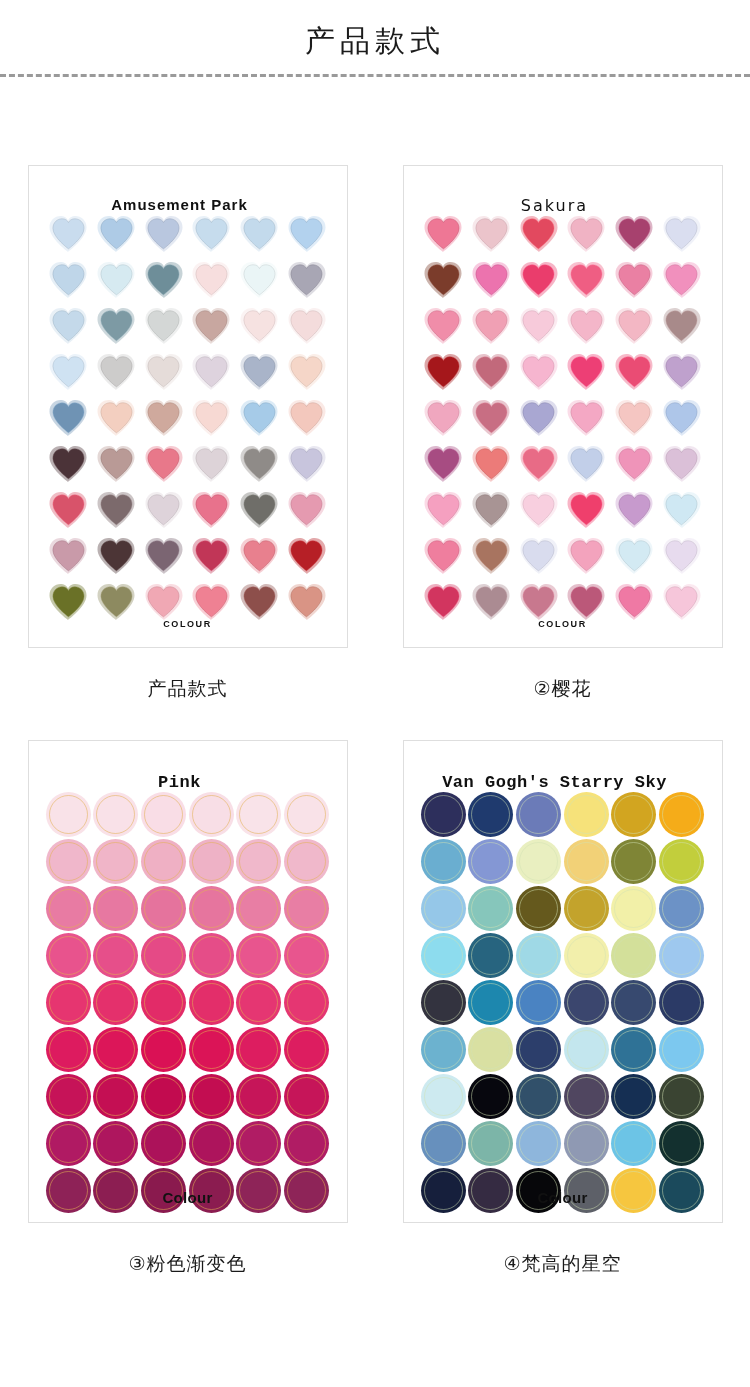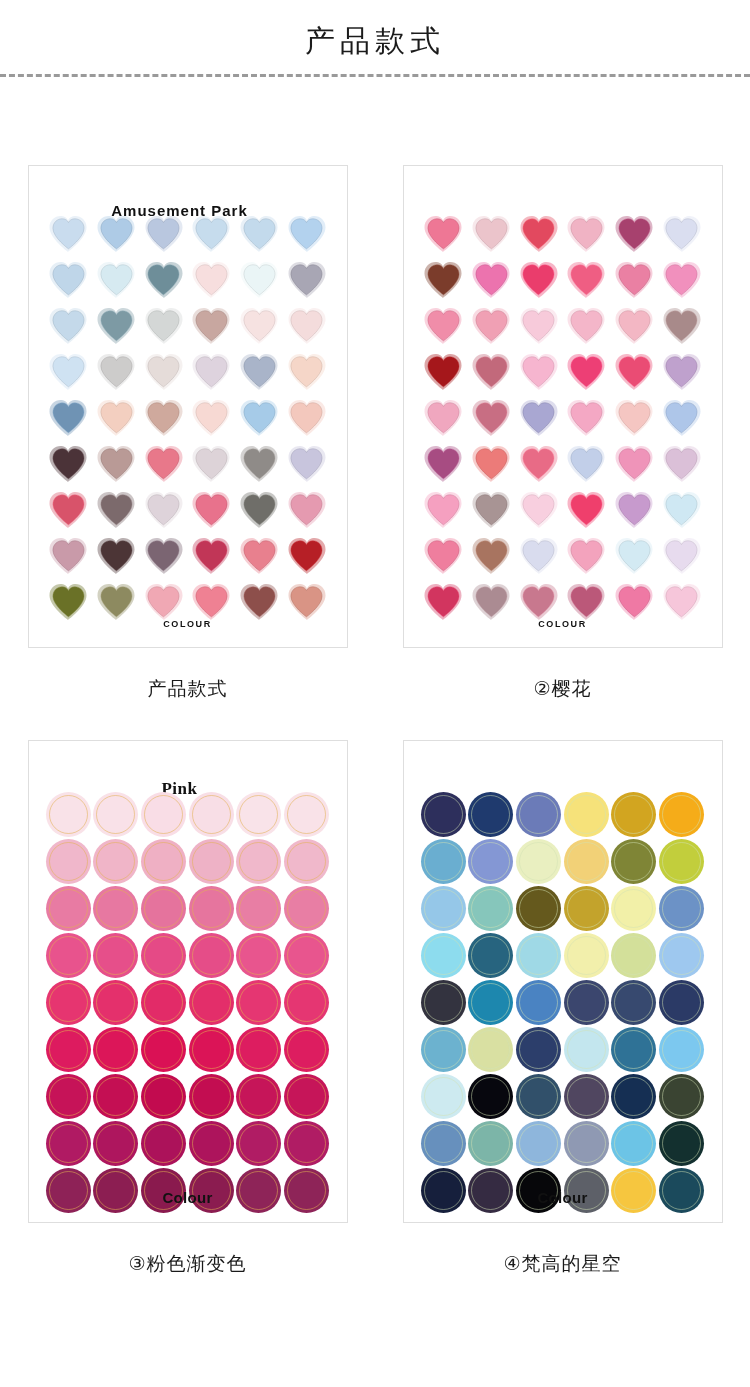--- a/index.html
+++ b/index.html
@@ -62,21 +62,21 @@
     height: 483px;
     background: #ffffff;
     border: 1px solid #dedede;
     box-sizing: border-box;
     position: relative;
     overflow: hidden;
   }
   .sheet-title {
     text-align: center;
     color: #111111;
-    margin: 16px;
+    margin: 10px;
     position: absolute;
     left: 0;
     right: 16px;
   }
   .sheet-title.hearts-title {
     top: 20px;
     font-size: 15px;
     font-weight: bold;
     letter-spacing: 1px;
   }
@@ -85,21 +85,21 @@
     font-size: 16px;
     font-weight: 500;
     letter-spacing: 2px;
     font-family: "DejaVu Sans", sans-serif;
   }
   .sheet-title.round-title {
     top: 22px;
     font-size: 17px;
     font-weight: bold;
     letter-spacing: 0.5px;
-    font-family: Liberation Serif, serif;
+    font-family: Liberation Mono, monospace;
   }
   .sheet-footer {
     position: absolute;
     left: 0;
     right: 0;
     text-align: center;
     color: #111111;
   }
   .sheet-footer.small-caps {
     bottom: 18px;
@@ -858,20 +858,21 @@
               </div>
             </div>
           </div>
         </div>
         <div class="sheet-footer small-caps">COLOUR</div>
       </div>
       <div class="caption">产品款式</div>
     </div>
     <div class="sheet-cell">
       <div class="sheet">
+        <div class="sheet-title sakura-title">Sakura</div>
         <div class="grid hearts">
           <div class="cell heart-cell">
             <div class="heart-wrap">
               <svg viewBox="0 0 100 95" class="heart heart-glow">
                 <path d="M50 90 C50 90 6 58 6 32 C6 15 19 5 32 5 C41 5 48 10 50 16 C52 10 59 5 68 5 C81 5 94 15 94 32 C94 58 50 90 50 90 Z" fill="#ee7795"></path>
               </svg>
               <div class="heart-body">
                 <svg viewBox="0 0 100 95" class="heart">
                   <path d="M50 90 C50 90 6 58 6 32 C6 15 19 5 32 5 C41 5 48 10 50 16 C52 10 59 5 68 5 C81 5 94 15 94 32 C94 58 50 90 50 90 Z" fill="#ee7795" stroke="#c8516f" stroke-width="1.4"></path>
                 </svg>
@@ -1847,20 +1848,21 @@
               <div class="circle-inner-ring"></div>
             </div>
           </div>
         </div>
         <div class="sheet-footer big">Colour</div>
       </div>
       <div class="caption">③粉色渐变色</div>
     </div>
     <div class="sheet-cell">
       <div class="sheet">
+        <div class="sheet-title round-title">Van Gogh's Starry Sky</div>
         <div class="grid circles">
           <div class="cell circle-cell">
             <div class="circle-wrap">
               <div class="circle-outer" style="background: rgb(45, 47, 92);"></div>
               <div class="circle-inner-ring cool"></div>
             </div>
           </div>
           <div class="cell circle-cell">
             <div class="circle-wrap">
               <div class="circle-outer" style="background: rgb(31, 58, 110);"></div>

